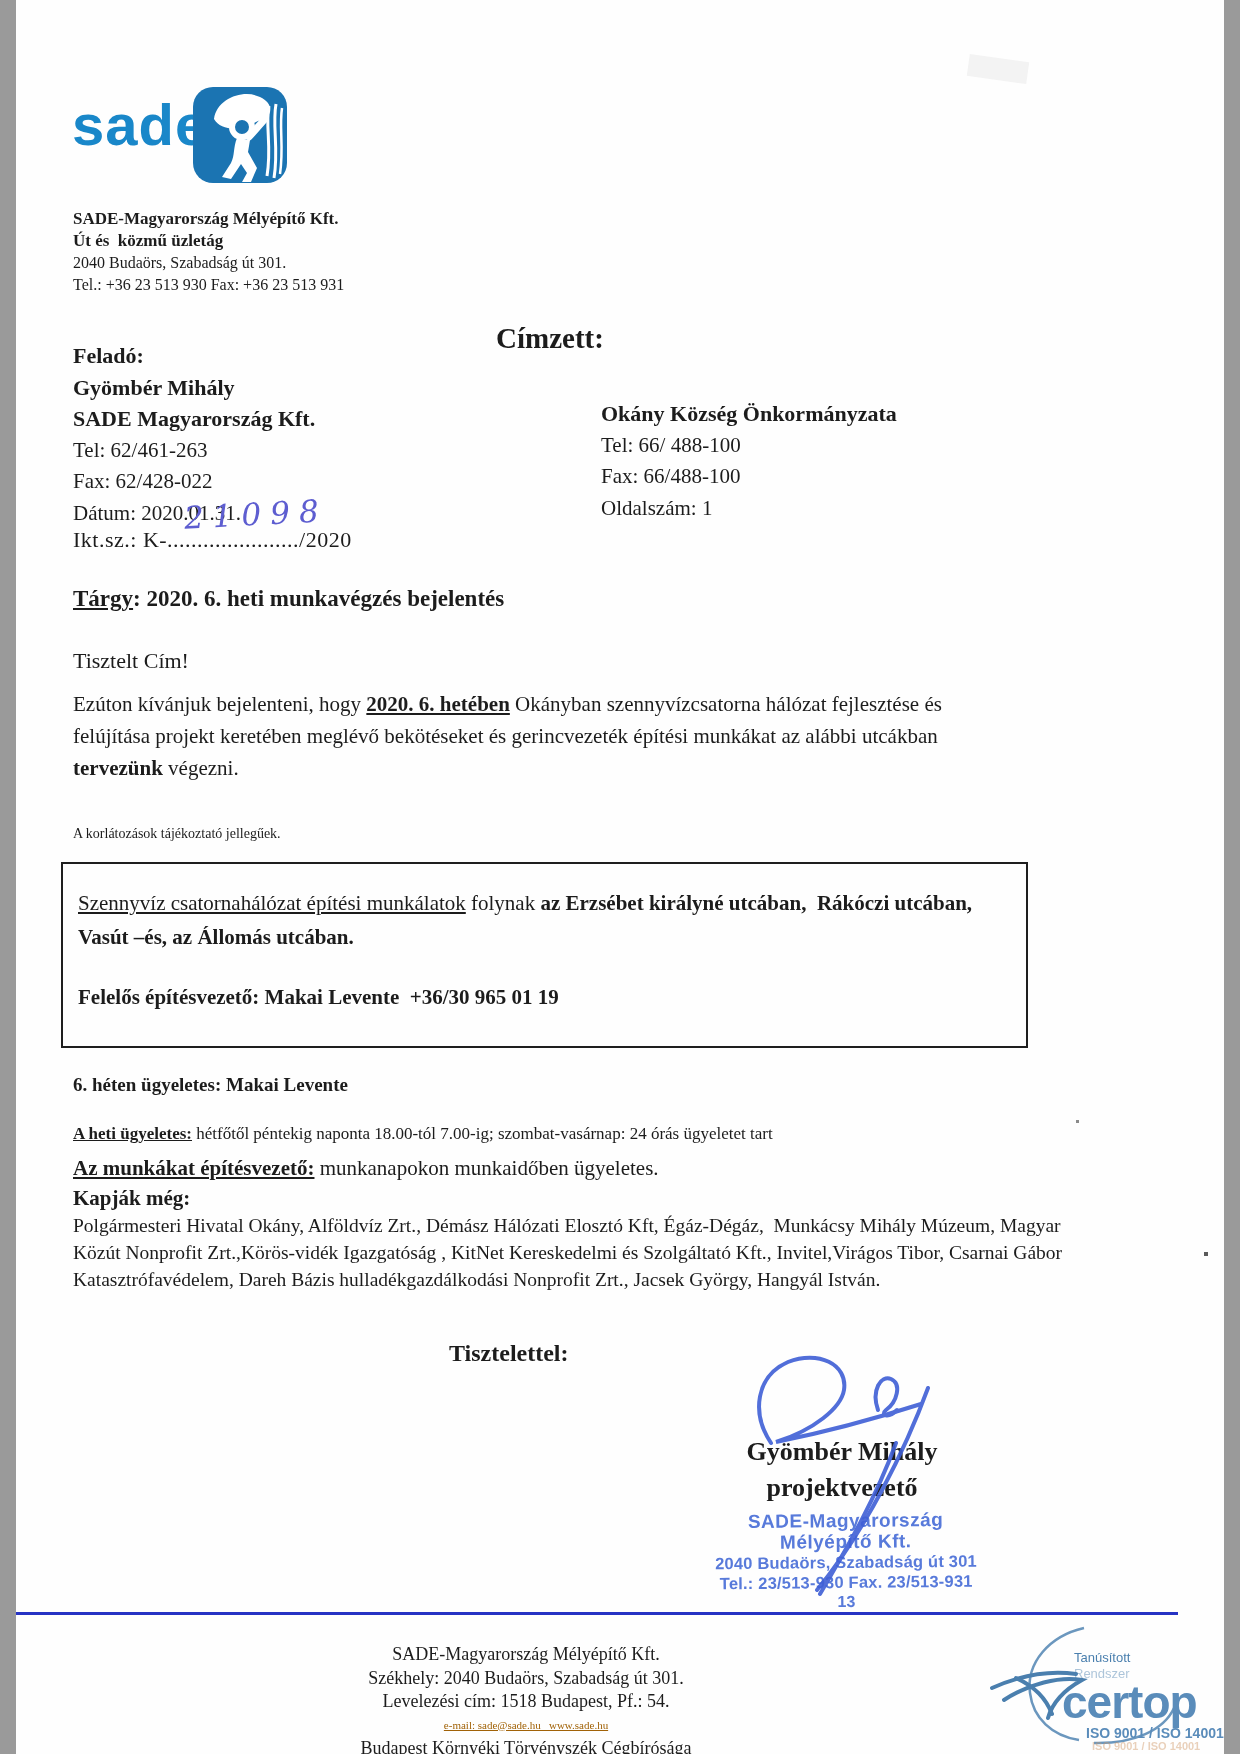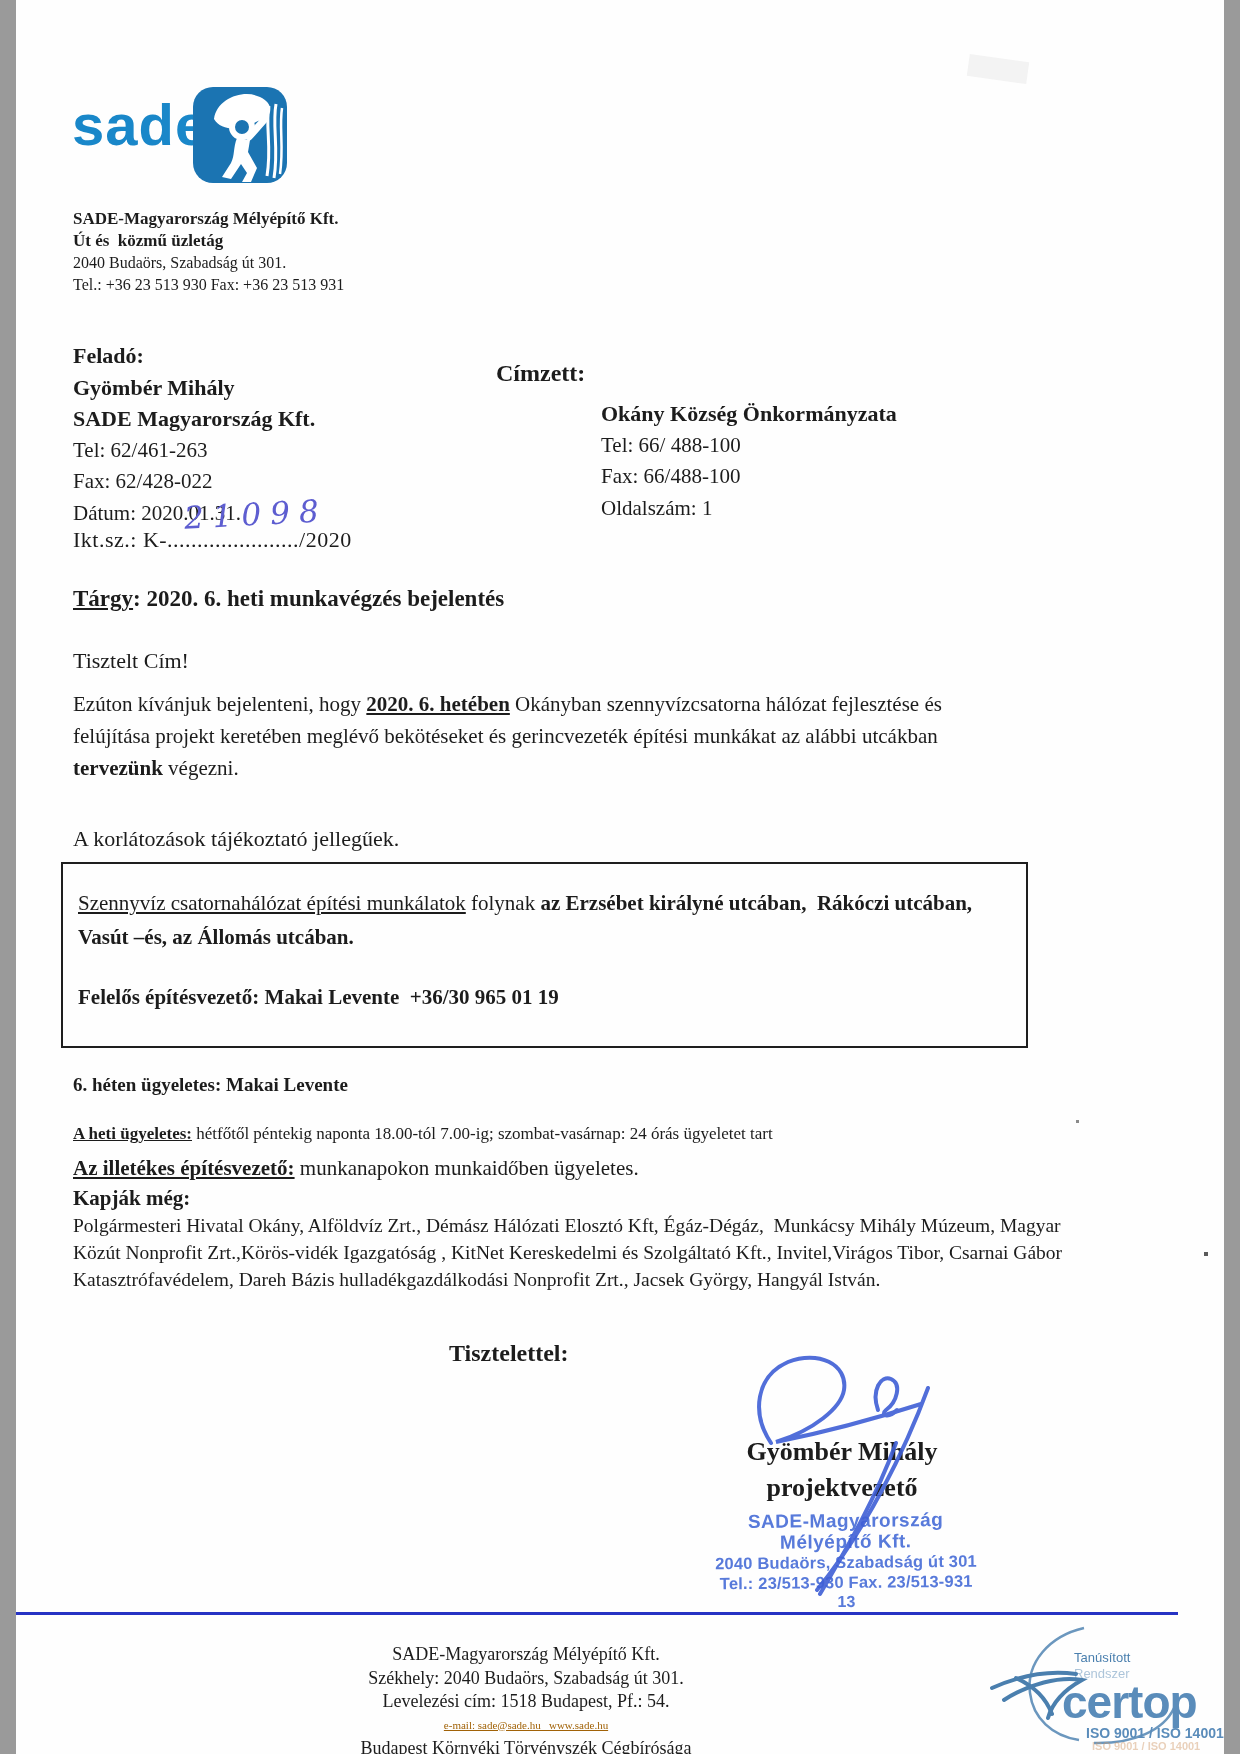--- a/index.html
+++ b/index.html
@@ -12,37 +12,37 @@
   
   .brand-word{left:56px;top:96px;font-family:"Liberation Sans","DejaVu Sans",sans-serif;
     font-weight:bold;font-size:58px;letter-spacing:1px;color:#1987c9;line-height:1;}
   .brand-icon{left:176px;top:86px;}
   
   .letterhead{left:57px;top:208px;line-height:22px;font-size:16px;}
   .letterhead .b{font-weight:bold;font-size:17px;white-space:pre-wrap;}
   
   .sender{left:57px;top:340px;line-height:31.5px;font-size:21px;}
   .sender .b{font-weight:bold;font-size:22px;}
-  .cimzett-label{left:480px;top:360px;font-size:24px;font-weight:bold;}
+  .cimzett-label{left:480px;top:322px;font-size:29px;font-weight:bold;}
   .recipient{left:585px;top:398px;line-height:31.5px;font-size:21px;}
   .recipient .b{font-weight:bold;font-size:22px;}
   
   .iktsz{left:57px;top:527px;font-size:22px;letter-spacing:.5px;}
   .handwriting{left:168px;top:496px;font-size:31px;color:#5d5dd0;
     font-style:italic;letter-spacing:9px;transform:rotate(-3deg);
     font-family:"DejaVu Serif",serif;}
   
   .subject{left:57px;top:586px;font-size:23px;font-weight:bold;}
   .subject .u{text-decoration:underline;}
   .salutation{left:57px;top:648px;font-size:22px;}
   .bodytext{left:57px;top:688px;width:950px;font-size:21px;line-height:32px;white-space:pre-wrap;}
   .bu{font-weight:bold;text-decoration:underline;}
   .b{font-weight:bold;}
   .u{text-decoration:underline;}
-  .note{left:57px;top:826px;font-size:22px;}
+  .note{left:57px;top:826px;font-size:14px;}
   
   .noticebox{left:45px;top:862px;width:933px;height:150px;border:2px solid #1e1e1e;
     padding:22px 15px 10px 15px;font-size:21px;line-height:34px;}
   .noticebox .streets{white-space:pre-wrap;}
   .noticebox .manager{margin-top:26px;font-weight:bold;white-space:pre-wrap;}
   
   .week-duty{left:57px;top:1074px;font-size:19px;font-weight:bold;}
   .duty1{left:57px;top:1124px;font-size:17px;white-space:pre-wrap;}
   .duty2{left:57px;top:1156px;font-size:21px;white-space:pre-wrap;}
   .cc-label{left:57px;top:1186px;font-size:21px;font-weight:bold;}
@@ -125,21 +125,21 @@
 
   <div class="abs note">A korlátozások tájékoztató jellegűek.</div>
 
   <div class="abs noticebox">
     <div class="streets"><span class="u">Szennyvíz csatornahálózat építési munkálatok</span><span> folynak </span><span class="b">az Erzsébet királyné utcában,  Rákóczi utcában, Vasút –és, az Állomás utcában.</span></div>
     <div class="manager">Felelős építésvezető: Makai Levente  +36/30 965 01 19</div>
   </div>
 
   <div class="abs week-duty">6. héten ügyeletes: Makai Levente</div>
   <div class="abs duty1"><span class="bu">A heti ügyeletes:</span><span> hétfőtől péntekig naponta 18.00-tól 7.00-ig; szombat-vasárnap: 24 órás ügyeletet tart</span></div>
-  <div class="abs duty2"><span class="bu">Az illetékes építésvezető:</span><span> munkanapokon munkaidőben ügyeletes.</span></div>
+  <div class="abs duty2"><span class="bu">Az munkákat építésvezető:</span><span> munkanapokon munkaidőben ügyeletes.</span></div>
   <div class="abs cc-label">Kapják még:</div>
   <div class="abs cc-text">Polgármesteri Hivatal Okány, Alföldvíz Zrt., Démász Hálózati Elosztó Kft, Égáz-Dégáz,  Munkácsy Mihály Múzeum, Magyar Közút Nonprofit Zrt.,Körös-vidék Igazgatóság , KitNet Kereskedelmi és Szolgáltató Kft., Invitel,Virágos Tibor, Csarnai Gábor Katasztrófavédelem, Dareh Bázis hulladékgazdálkodási Nonprofit Zrt., Jacsek György, Hangyál István.</div>
 
   <div class="abs closing-label">Tisztelettel:</div>
   <div class="abs signer">
     <div>Gyömbér Mihály</div>
     <div>projektvezető</div>
   </div>
   <div class="abs signature-svg">
     <svg width="260" height="260" viewBox="0 0 260 260">

